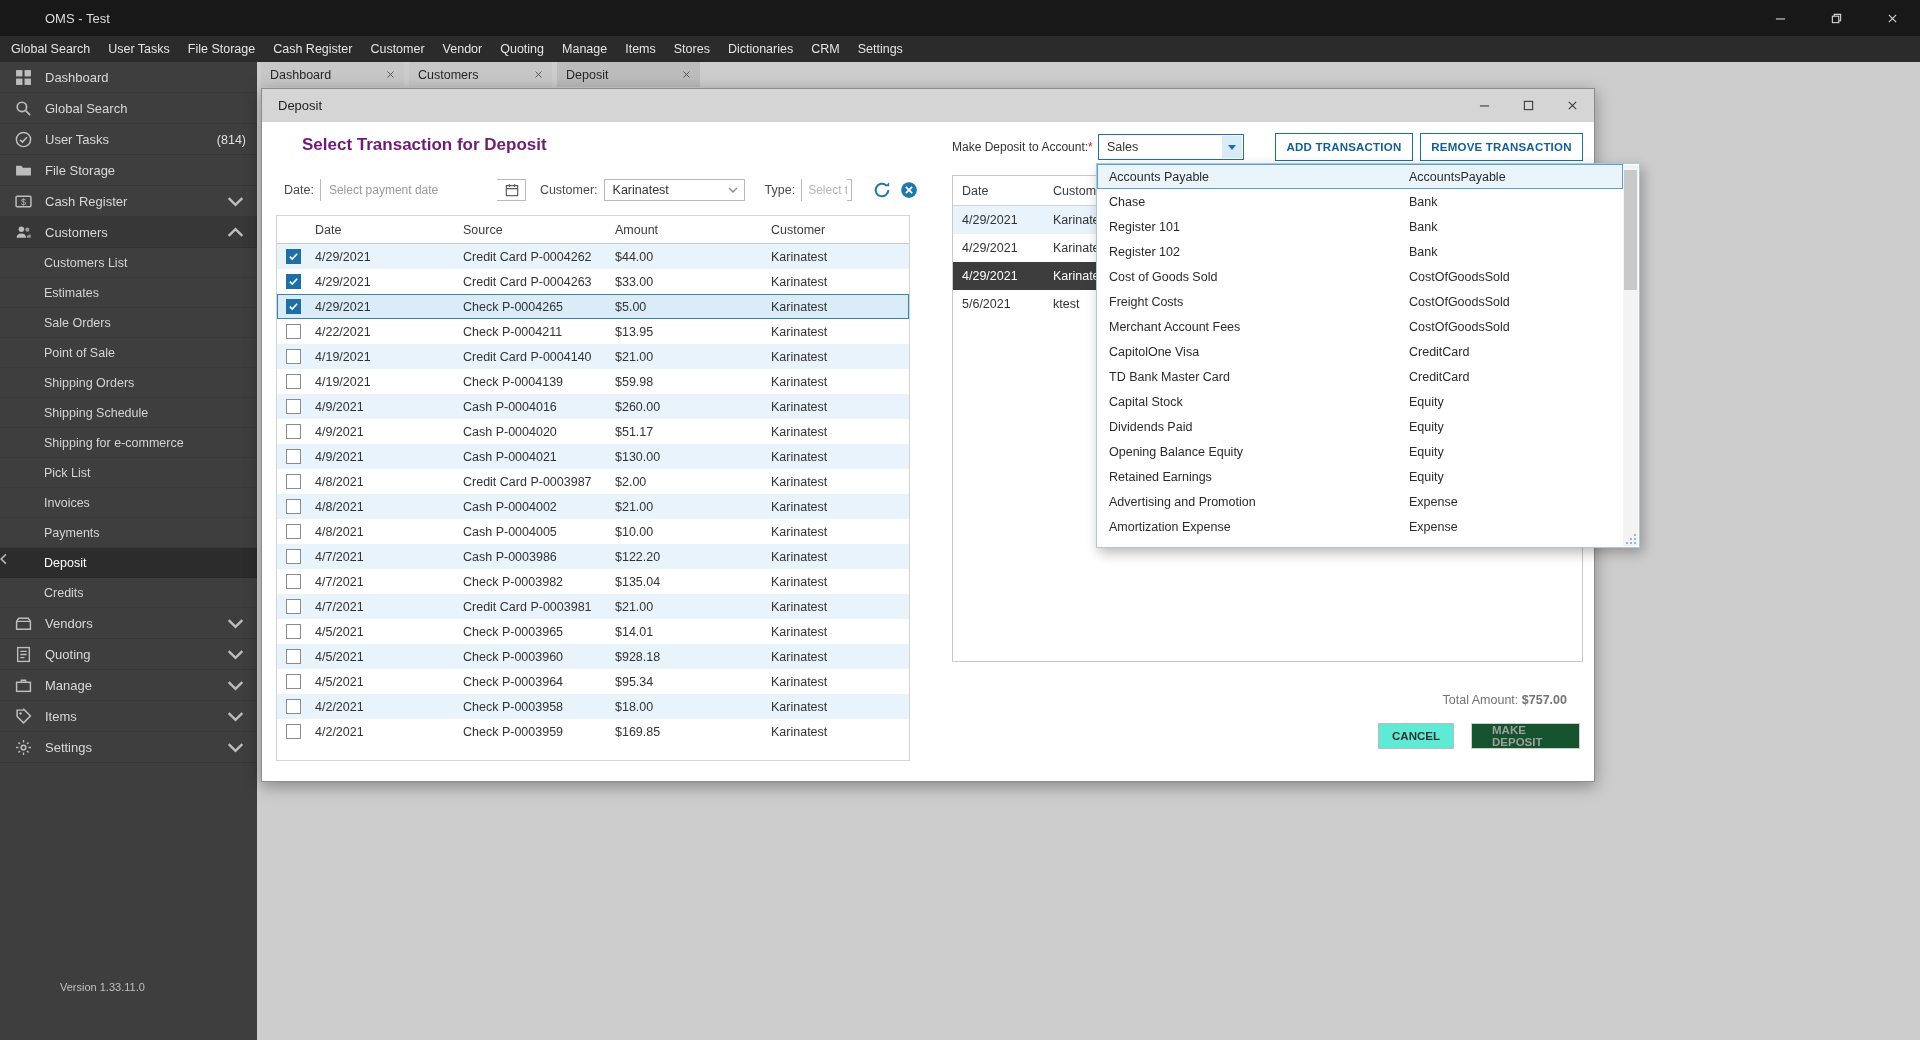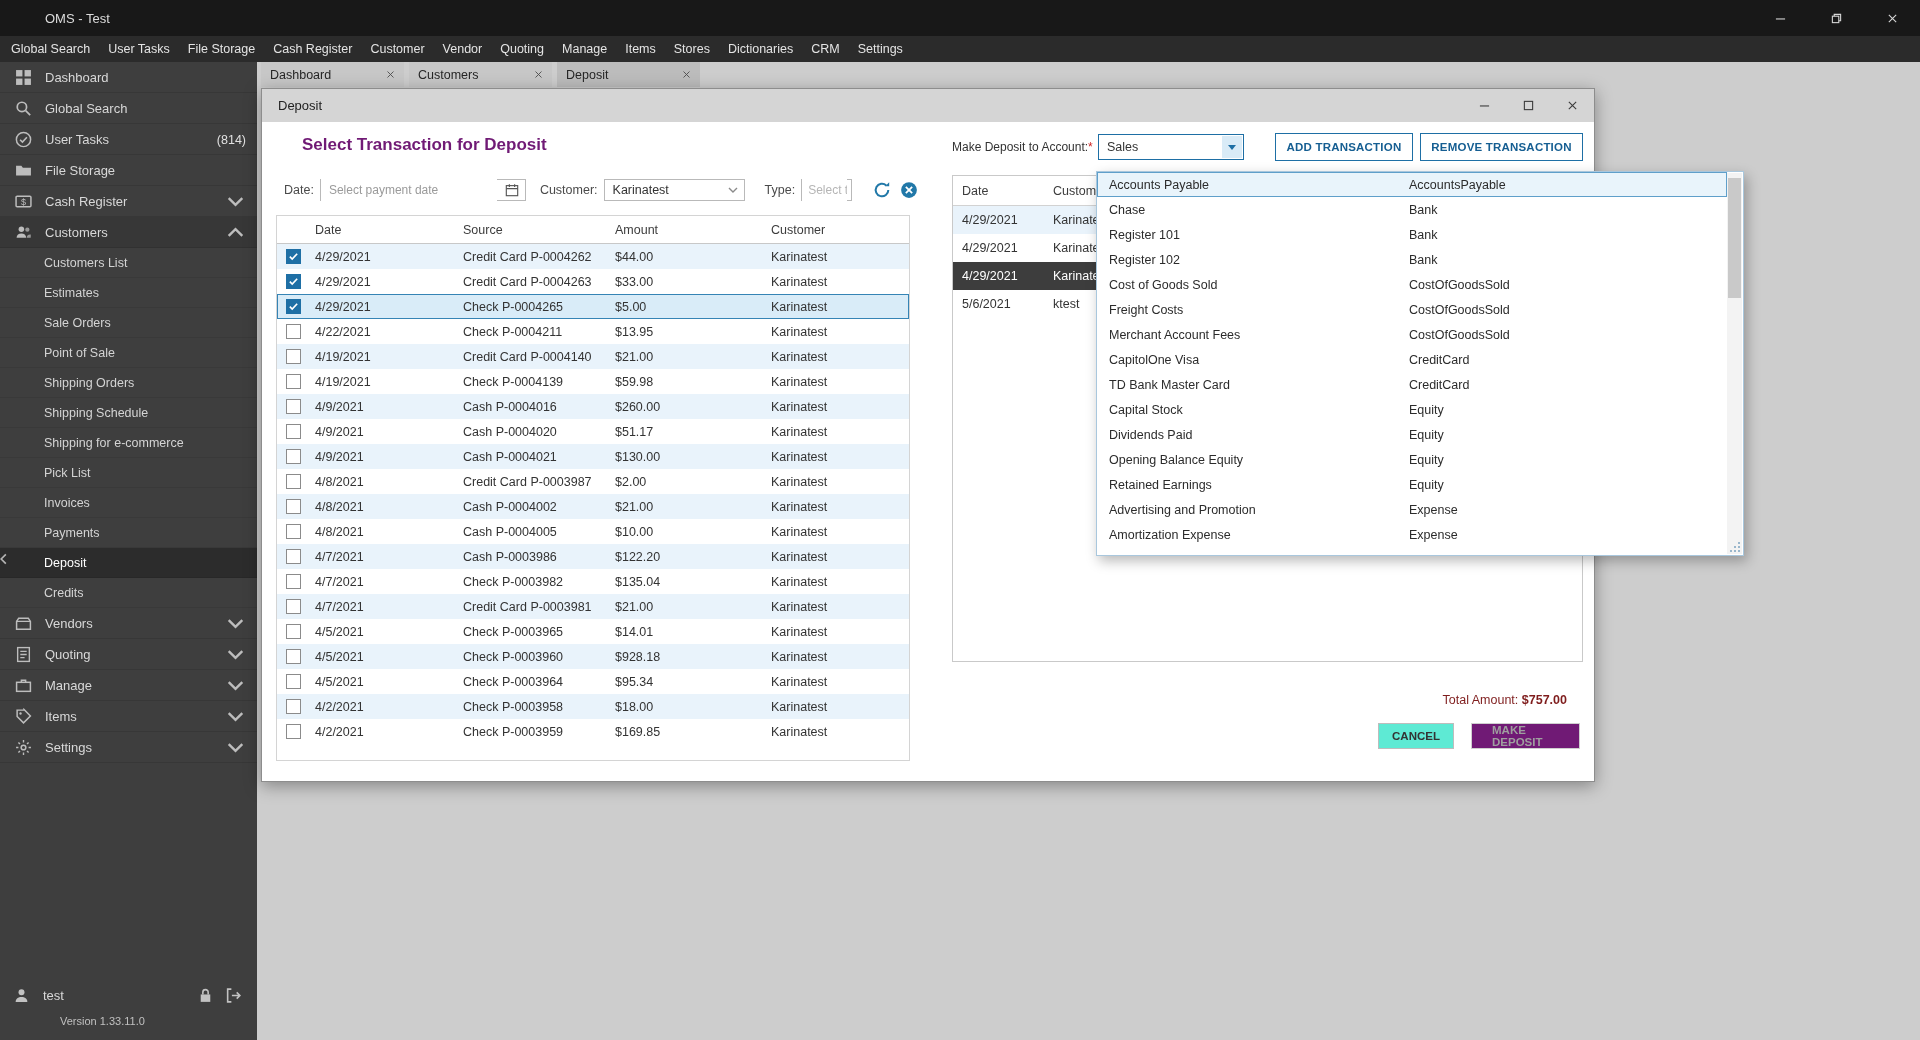--- a/index.html
+++ b/index.html
@@ -101,27 +101,27 @@
   .btn-remove { left:1158px; width:163px; }
 
   .rtable { position:absolute; left:690px; top:86px; width:631px; height:487px; border:1px solid #c9c9c9; background:#fff; }
   .rhead { height:30px; display:flex; align-items:center; border-bottom:1px solid #d2d2d2; font-size:12.5px; color:#3c3c3c; }
   .rcol-date { width:92px; padding-left:9px; flex:none; white-space:nowrap; overflow:hidden; }
   .rcol-customer { flex:1; padding-left:8px; white-space:nowrap; overflow:hidden; }
   .rrow { height:28px; display:flex; align-items:center; font-size:12.5px; color:#333; }
   .rrow.stripe { background:#e9f3fb; }
   .rrow.dark { background:#3d3d3d; color:#fff; }
 
-  .total-line { position:absolute; left:690px; top:604px; width:615px; text-align:right; font-size:12.5px; color:#7f1d1d; }
+  .total-line { position:absolute; left:690px; top:604px; width:615px; text-align:right; font-size:12.5px; color:#737373; }
   .btn-gray { position:absolute; top:634px; height:26px; display:flex; align-items:center; justify-content:center; font-size:11.5px; font-weight:bold; }
   .btn-cancel { left:1116px; width:76px; background:#5eead4; color:#333; border:1px solid #bdbdbd; }
-  .btn-deposit { left:1209px; width:109px; background:#701a75; color:#9f9f9f; border:1px solid #cfcfcf;padding-left:20px; }
+  .btn-deposit { left:1209px; width:109px; background:#14532d; color:#9f9f9f; border:1px solid #cfcfcf;padding-left:20px; }
 
   
-  .acct-dropdown { position:absolute; left:1096px; top:163px; width:648px; height:385px; background:#fff; border:1px solid #a9c7dd; box-shadow:3px 5px 12px rgba(0,0,0,0.28); z-index:50;margin-top:8px; }
+  .acct-dropdown { position:absolute; left:1096px; top:163px; width:544px; height:385px; background:#fff; border:1px solid #a9c7dd; box-shadow:3px 5px 12px rgba(0,0,0,0.28); z-index:50; }
   .opts { position:absolute; left:0; top:0; right:16px; bottom:0; overflow:hidden; }
   .opt { height:25px; display:flex; align-items:center; font-size:12.5px; color:#2b2b2b; }
   .opt-name { padding-left:12px; width:312px; flex:none; white-space:nowrap; overflow:hidden; }
   .opt-type { flex:1; white-space:nowrap; overflow:hidden; }
   .opt.hl { background:#e9f4fb; box-shadow:inset 0 0 0 1px #5f9fca; }
   .sbar { position:absolute; top:1px; bottom:1px; right:1px; width:15px; background:#f3f3f3; }
   .sthumb { position:absolute; top:5px; left:1px; width:13px; height:120px; background:#c9c9c9; }
   .grip { position:absolute; right:2px; bottom:2px; width:12px; height:12px; }
 </style>
 </head>
@@ -326,41 +326,20 @@
           </svg>
         </span>
       </div>
     </div>
   <div class="collapse-handle">
       <svg viewBox="0 0 6 10">
         <path d="M5 1L1 5l4 4" fill="none" stroke="currentColor" stroke-width="1.4"></path>
       </svg>
     </div>
   <div class="sidebar-footer">
-    <div class="user-row">
-      <span class="icon">
-          <svg viewBox="0 0 16 16">
-            <circle cx="8" cy="5" r="2.8" fill="currentColor"></circle>
-            <path d="M2.5 14c0-3 2.4-4.6 5.5-4.6s5.5 1.6 5.5 4.6z" fill="currentColor"></path>
-          </svg>
-        </span>
-      <span class="user-name">test</span>
-      <span class="icon foot-ic first">
-          <svg viewBox="0 0 16 16">
-            <rect x="3.5" y="7" width="9" height="7" fill="currentColor"></rect>
-            <path d="M5.5 7V5a2.5 2.5 0 0 1 5 0v2" fill="none" stroke="currentColor" stroke-width="1.5"></path>
-          </svg>
-        </span>
-      <span class="icon foot-ic second">
-          <svg viewBox="0 0 16 16">
-            <path d="M6 2H2.5v12H6" fill="none" stroke="currentColor" stroke-width="1.5"></path>
-            <path d="M6.5 8h7M11 5l3 3-3 3" fill="none" stroke="currentColor" stroke-width="1.5"></path>
-          </svg>
-        </span>
-    </div>
     <div class="version">Version 1.33.11.0</div>
   </div>
 </div>
 
 <div class="content">
   <div class="tabbar">
       <div class="tab">
         <span class="tab-label">Dashboard</span>
         <span class="tab-close icon">
           <svg viewBox="0 0 12 12">

